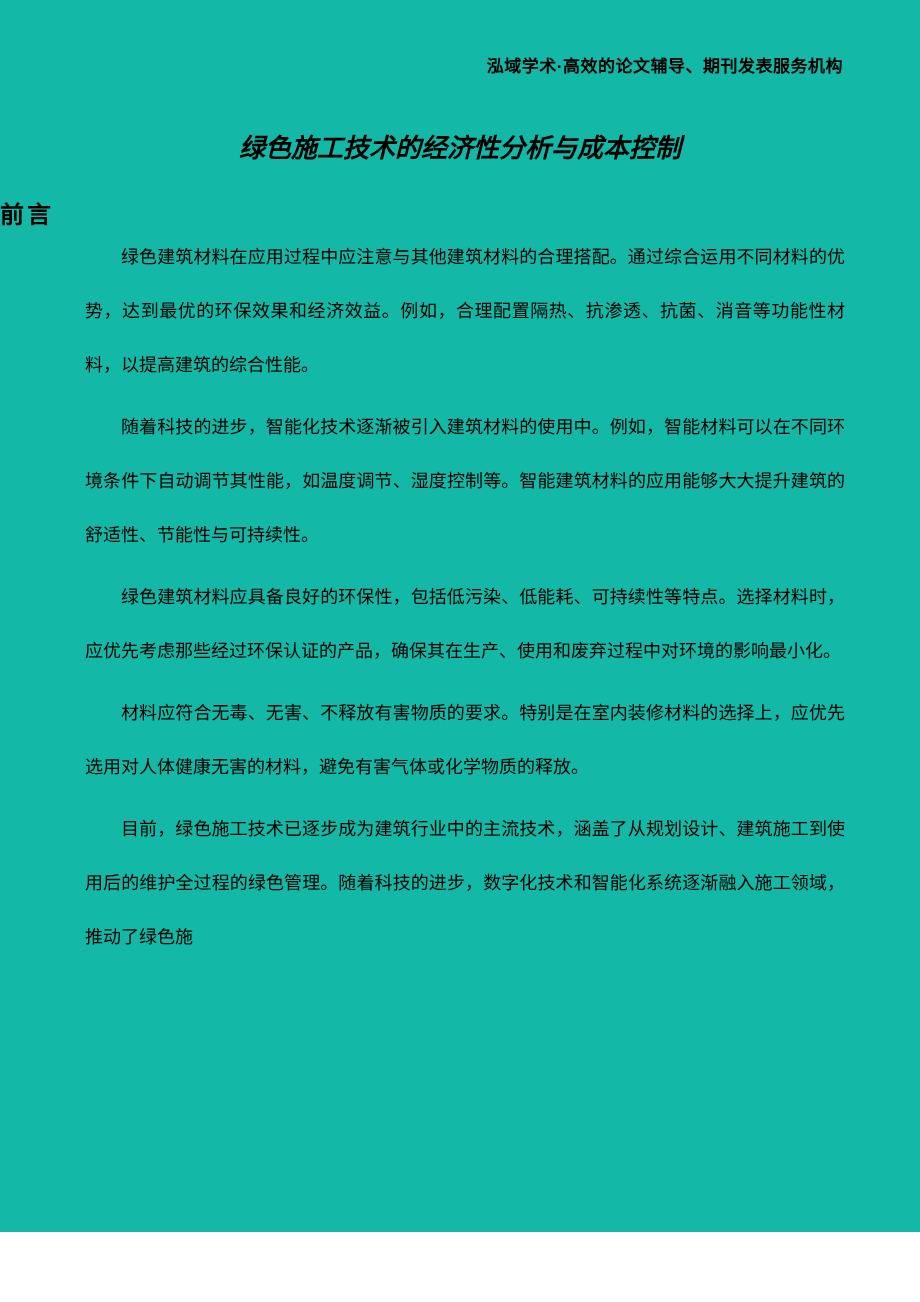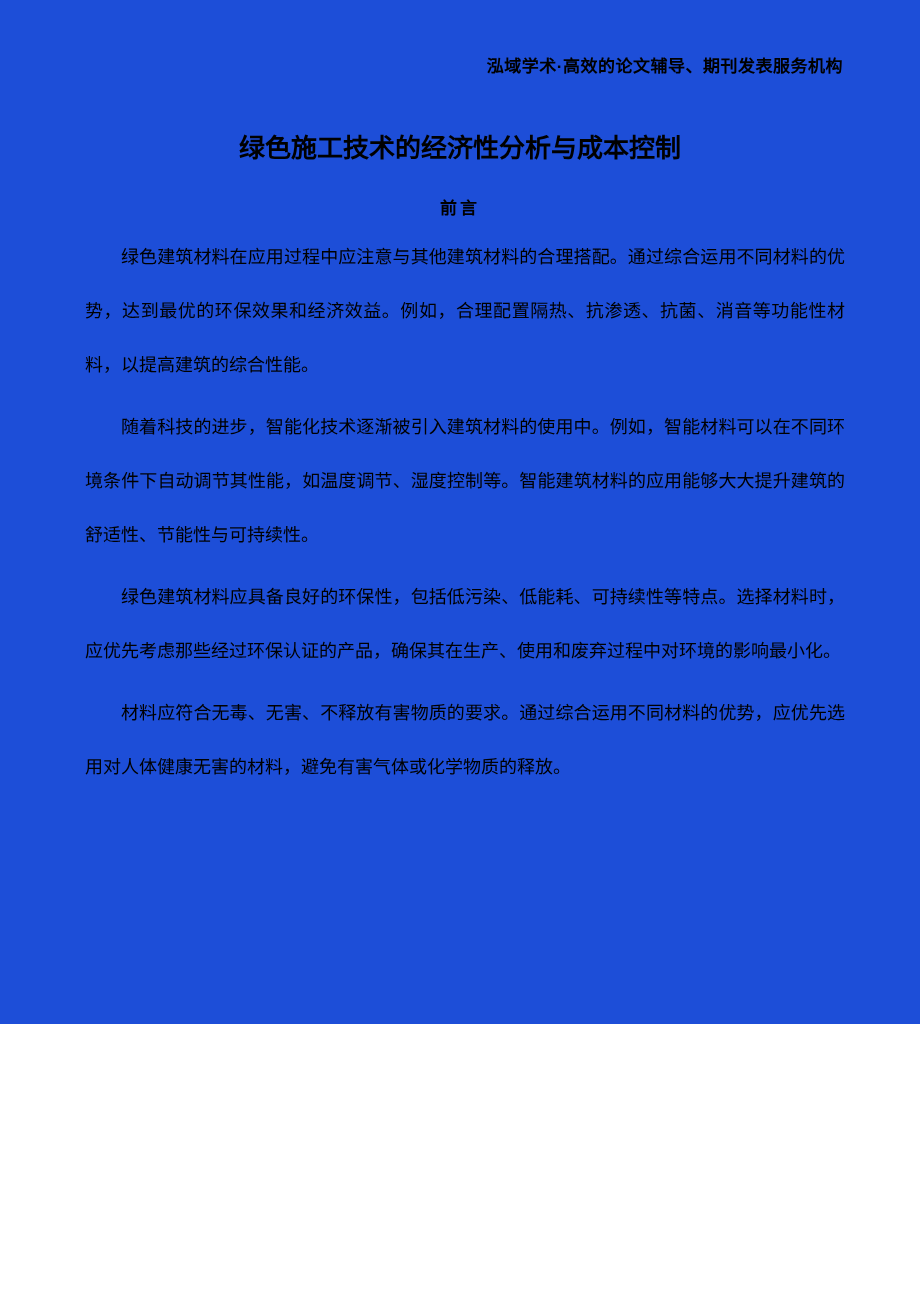--- a/index.html
+++ b/index.html
@@ -4,22 +4,22 @@
 <style>
   * { box-sizing: border-box; }
   html, body {
     margin: 0;
     padding: 0;
     background: #ffffff;
   }
   .page {
     position: relative;
     width: 920px;
-    height: 1024px;
-    background: #1d4ed8;
+    height: 1232px;
+    background: #14b8a6;
     color: #000000;
     overflow: hidden;
   }
   .doc-header {
     position: absolute;
     top: 57px;
     left: 85px;
     right: 77px;
     text-align: right;
     font-family: "Liberation Sans", "DejaVu Sans", sans-serif;
@@ -31,30 +31,30 @@
   .doc-title {
     position: absolute;
     top: 114px;
     left: 0;
     width: 100%;
     text-align: center;
     font-family: "Liberation Sans", "DejaVu Sans", sans-serif;
     font-weight: bold;
     font-size: 26px;
     line-height: 34px;
+    font-style: italic;
   }
   .doc-subtitle {
     position: absolute;
     top: 179px;
     left: 0;
     width: 100%;
-    text-align: center;
     font-family: "Liberation Sans", "DejaVu Sans", sans-serif;
     font-weight: bold;
-    font-size: 17px;
+    font-size: 24px;
     line-height: 32px;
     letter-spacing: 3px;
   }
   .doc-body {
     position: absolute;
     top: 230px;
     left: 85px;
     width: 760px;
     font-family: "Liberation Serif", "DejaVu Serif", serif;
     font-size: 18px;
@@ -86,18 +86,19 @@
   <div class="doc-header">泓域学术·高效的论文辅导、期刊发表服务机构</div>
 
   <h1 class="doc-title">绿色施工技术的经济性分析与成本控制</h1>
 
   <h2 class="doc-subtitle">前言</h2>
 
   <div class="doc-body">
     <p>绿色建筑材料在应用过程中应注意与其他建筑材料的合理搭配。通过综合运用不同材料的优势，达到最优的环保效果和经济效益。例如，合理配置隔热、抗渗透、抗菌、消音等功能性材料，以提高建筑的综合性能。</p>
     <p>随着科技的进步，智能化技术逐渐被引入建筑材料的使用中。例如，智能材料可以在不同环境条件下自动调节其性能，如温度调节、湿度控制等。智能建筑材料的应用能够大大提升建筑的舒适性、节能性与可持续性。</p>
     <p>绿色建筑材料应具备良好的环保性，包括低污染、低能耗、可持续性等特点。选择材料时，应优先考虑那些经过环保认证的产品，确保其在生产、使用和废弃过程中对环境的影响最小化。</p>
-    <p>材料应符合无毒、无害、不释放有害物质的要求。通过综合运用不同材料的优势，应优先选用对人体健康无害的材料，避免有害气体或化学物质的释放。</p>
+    <p>材料应符合无毒、无害、不释放有害物质的要求。特别是在室内装修材料的选择上，应优先选用对人体健康无害的材料，避免有害气体或化学物质的释放。</p>
+    <p>目前，绿色施工技术已逐步成为建筑行业中的主流技术，涵盖了从规划设计、建筑施工到使用后的维护全过程的绿色管理。随着科技的进步，数字化技术和智能化系统逐渐融入施工领域，推动了绿色施</p>
   </div>
 
   <div class="doc-footer">1 / 26</div>
 
 </div>
 
 </body></html>

